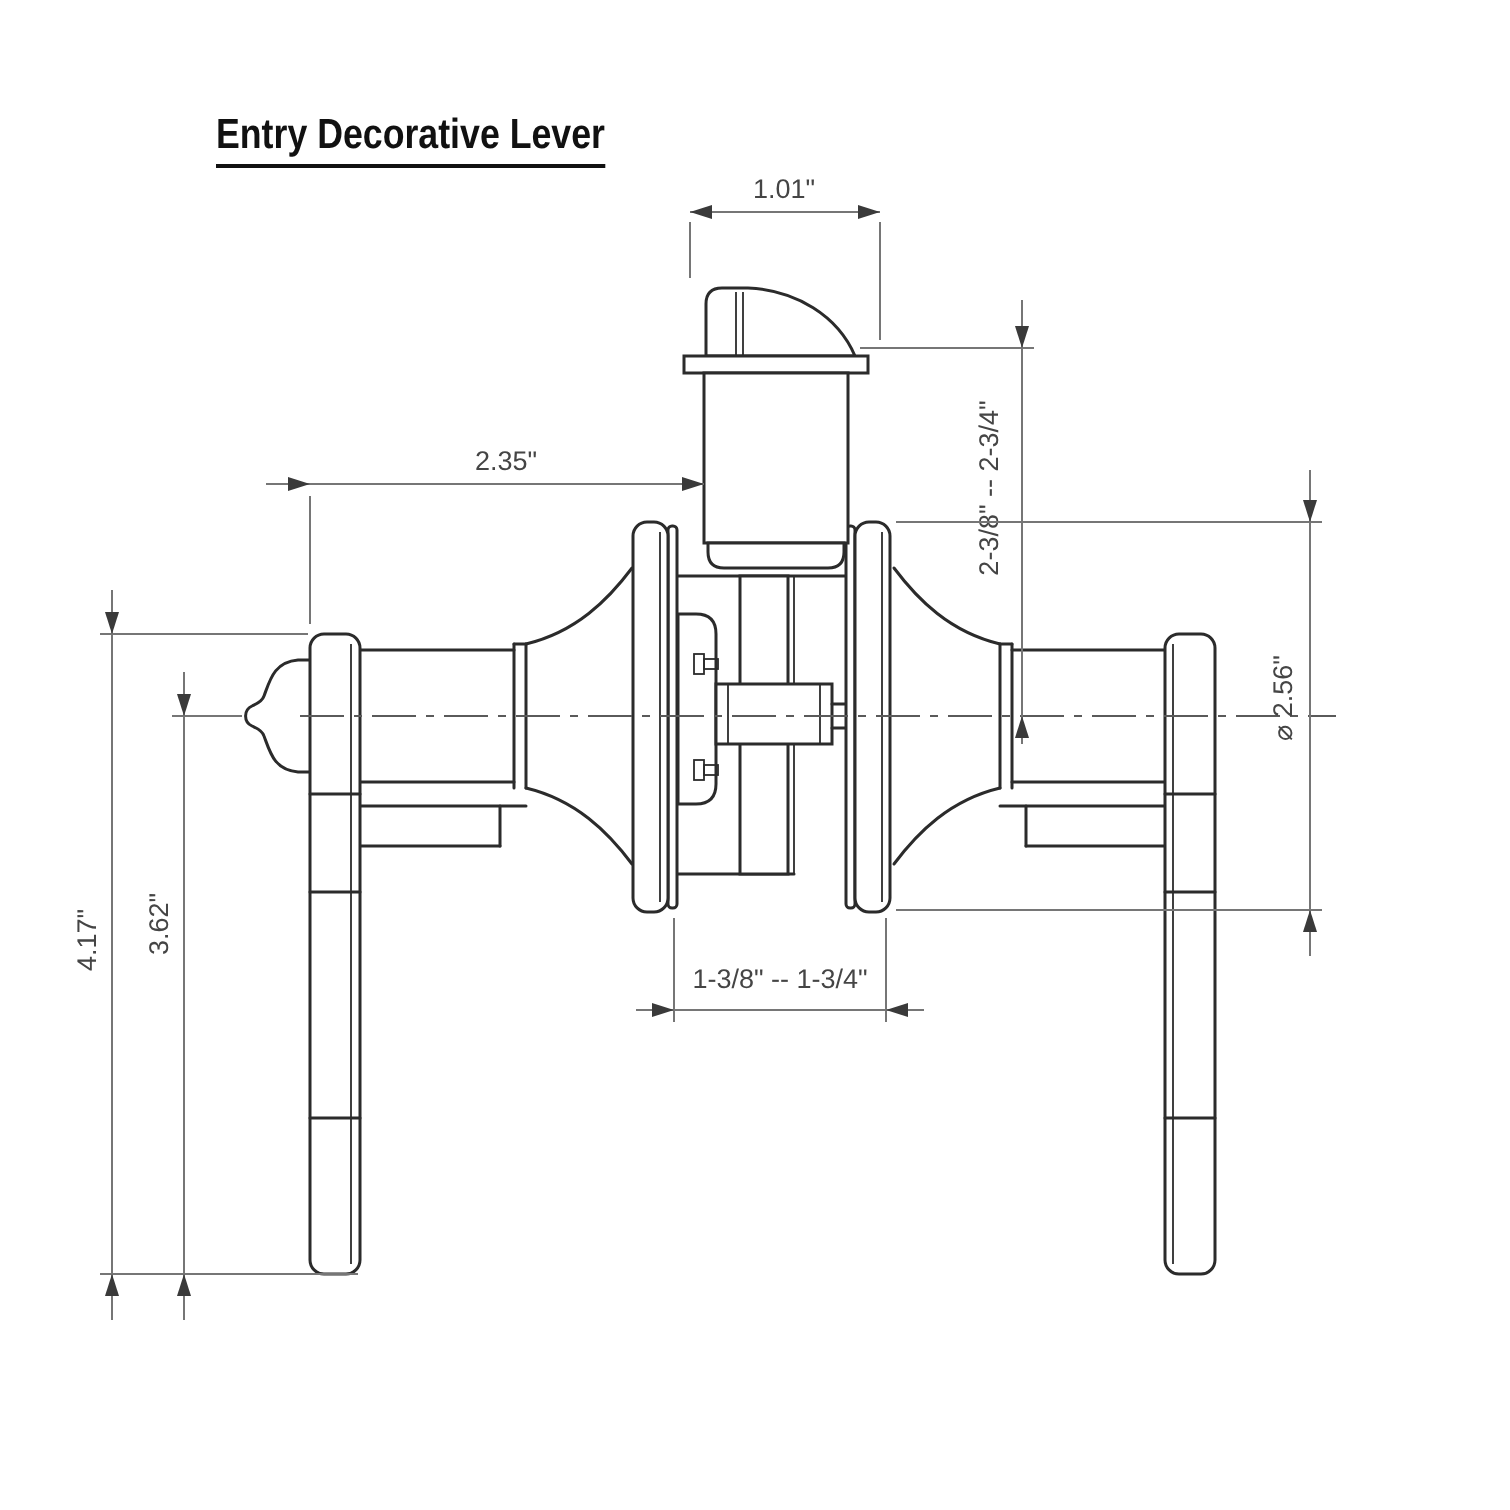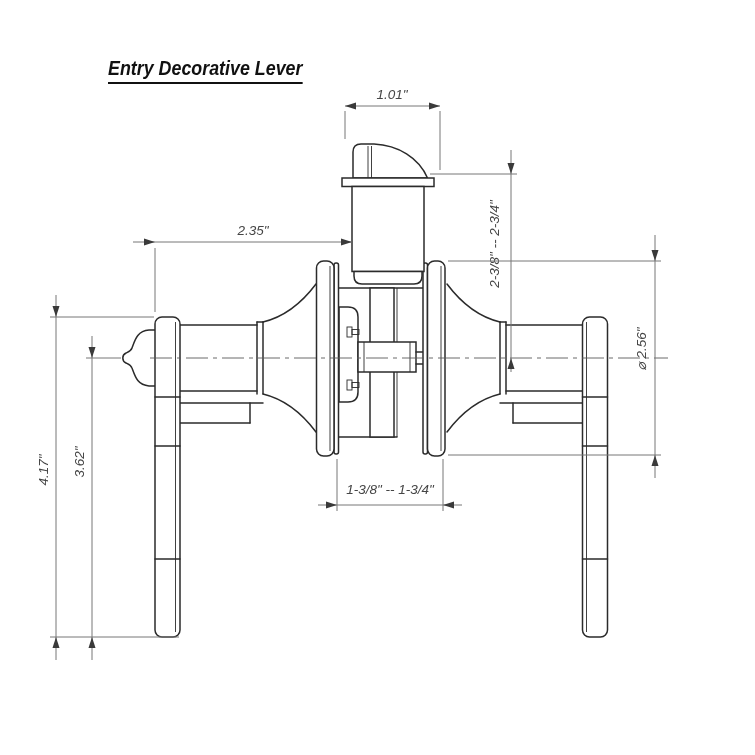--- a/index.html
+++ b/index.html
@@ -1,18 +1,18 @@
 <!DOCTYPE html>
 <html><head>
 <meta charset="utf-8">
 <style>
   html,body{margin:0;padding:0;background:#f4f4f4;}
   .canvas{
     position:relative;width:755px;height:755px;background:#ffffff;
-    font-family:"Liberation Sans", sans-serif;overflow:hidden;margin:0 auto;font-style:italic;
+    font-family:"Liberation Sans", sans-serif;overflow:hidden;margin:0 auto;
   }
   .title{
     position:absolute;left:108px;top:56px;
     font-size:21px;font-weight:bold;color:#111;
     letter-spacing:0px;white-space:nowrap;
     transform:scaleX(0.85);transform-origin:left top;
     border-bottom:2px solid #111;padding-bottom:2px;line-height:24px;
   }
   svg{position:absolute;left:0;top:0;}
   .geo{stroke:#2b2b2b;stroke-width:1.5;fill:none;stroke-linecap:round;}

